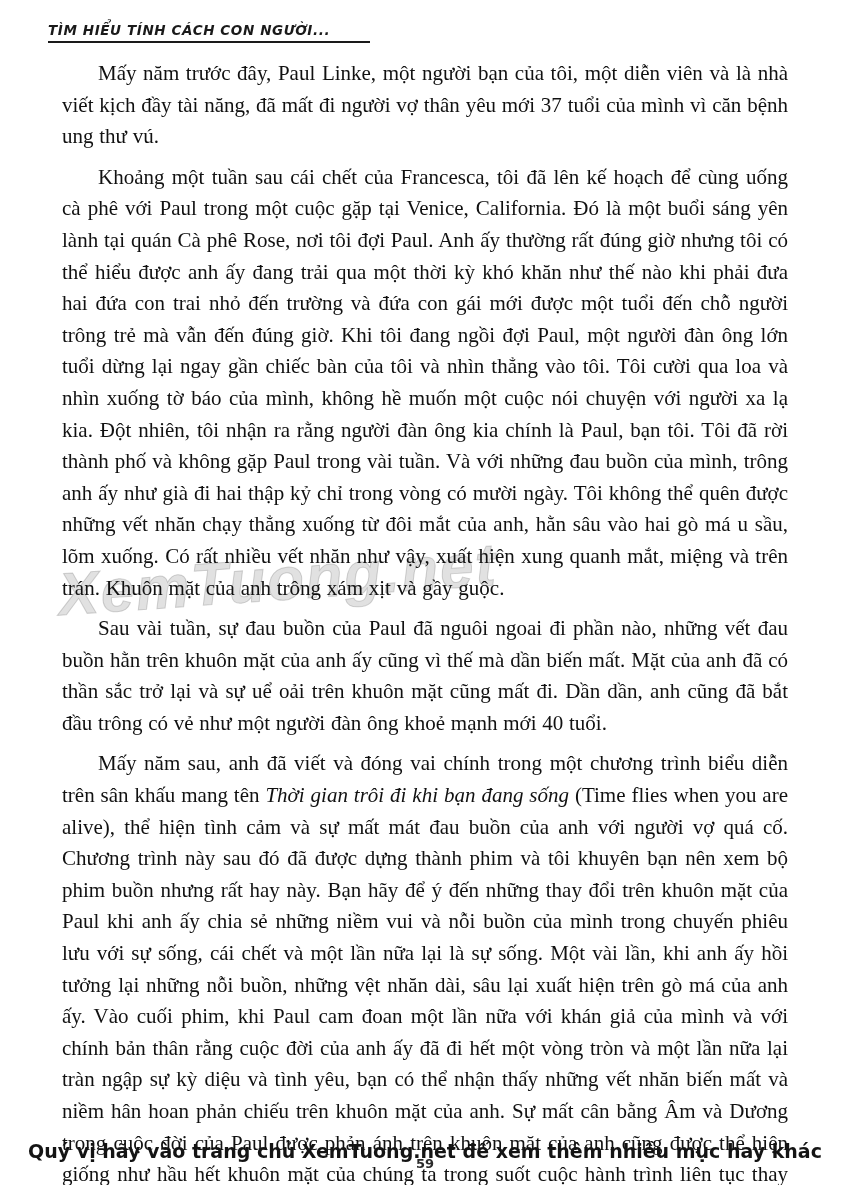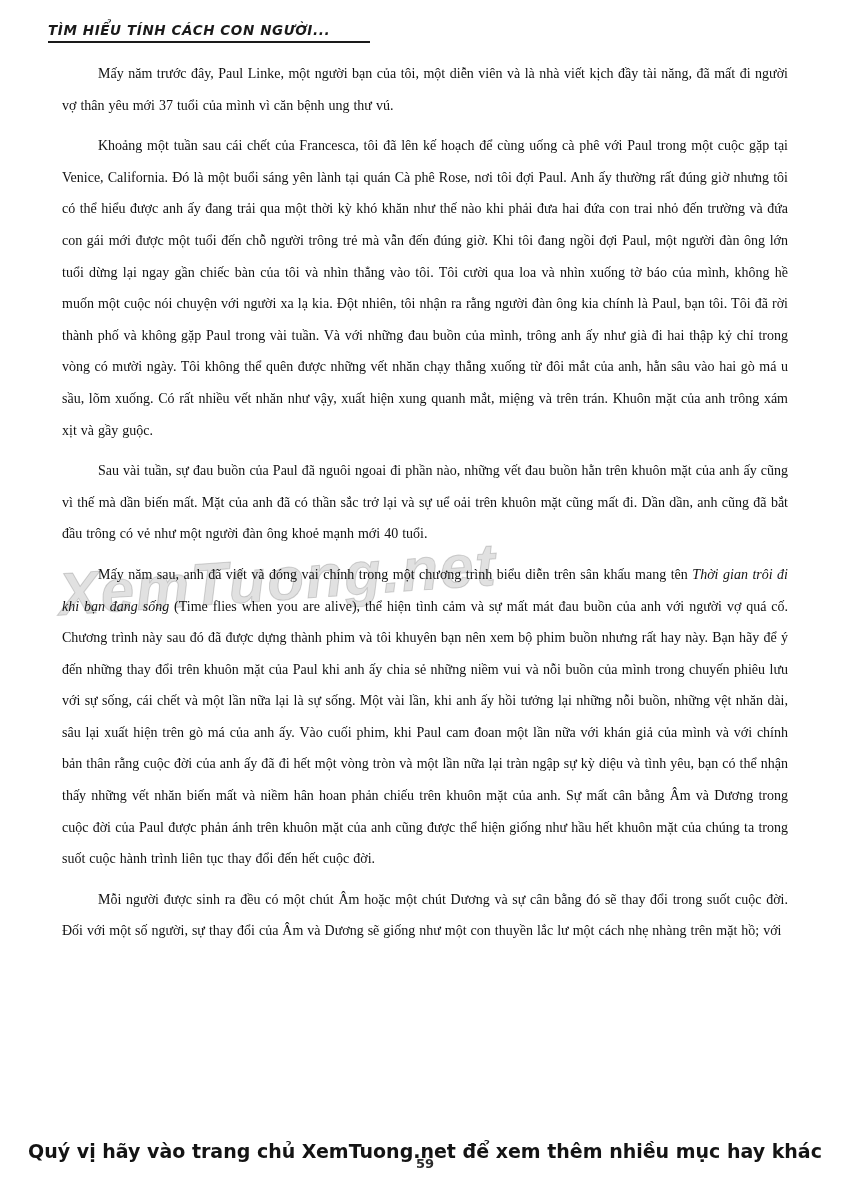--- a/index.html
+++ b/index.html
@@ -64,21 +64,21 @@
   }
 
   
   .content {
     position: absolute;
     top: 58px;
     left: 62px;
     width: 726px;
   }
   .para {
-    font-size: 14px;
+    font-size: 21px;
     line-height: 31.6px;
     text-align: justify;
     text-indent: 36px;
     margin: 0 0 9px 0;
     word-spacing: 0.5px;
   }
   .para em {
   }
 
   

